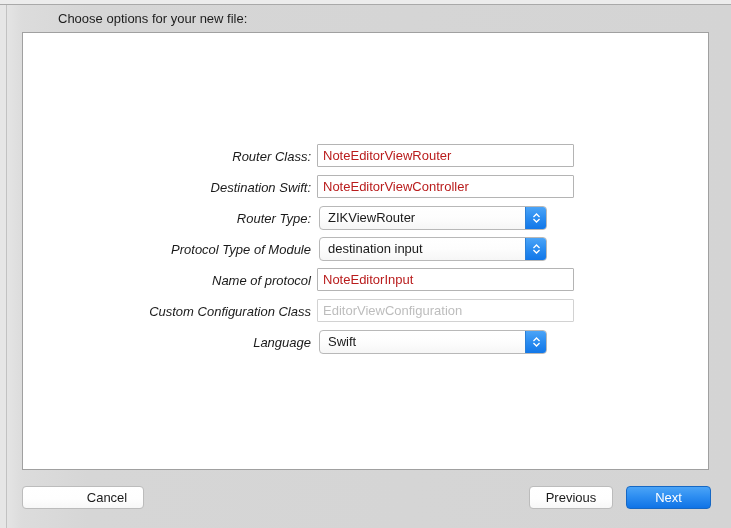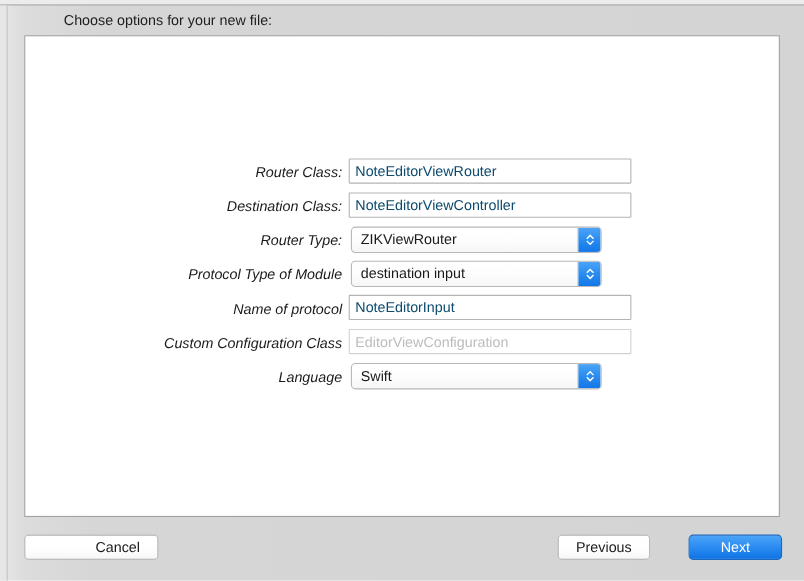--- a/index.html
+++ b/index.html
@@ -98,21 +98,21 @@
     height: 23px;
     box-sizing: border-box;
     border: 1px solid #b4b4b4;
     background: #ffffff;
     border-radius: 1px;
   }
   .textfield .value {
     position: absolute;
     left: 5px; top: 3px;
     font-size: 13px;
-    color: #0c4a6e;
+    color: #b91c1c;
     white-space: nowrap;
   }
   .textfield.placeholder {
     border-color: #d2d2d2;
     padding-left: 36px;
   }
   .textfield.placeholder .value {
     color: #bdbdbd;
   }
 
@@ -166,21 +166,21 @@
     background: linear-gradient(to bottom, #ffffff 0%, #fefefe 55%, #f7f7f7 100%);
     border: 1px solid #bcbcbc;
     color: #1a1a1a;
   }
   .btn-default {
     background: linear-gradient(to bottom, #4ba4f7 0%, #2e8ef1 45%, #0f73e6 100%);
     border: 1px solid #1668c4;
     color: #ffffff;
   }
   #cancel-button { left: 22px;  top: 486px; width: 122px; padding-left: 48px; }
-  #previous-button { left: 507px; top: 486px; width: 84px; }
+  #previous-button { left: 529px; top: 486px; width: 84px; }
   #next-button { left: 626px; top: 486px; width: 85px; }
 </style>
 </head>
 <body>
 
 <div class="window">
 
   <div class="titlebar-edge"></div>
   <div class="titlebar-line"></div>
   <div class="window-left-fill"></div>
@@ -190,21 +190,21 @@
 
   <div class="panel">
     <div class="form" id="form-host">
         <div class="row">
           <div class="row-label">Router Class:</div>
           <div class="textfield">
             <span class="value">NoteEditorViewRouter</span>
           </div>
         </div>
         <div class="row">
-          <div class="row-label">Destination Class:</div>
+          <div class="row-label">Destination Swift:</div>
           <div class="textfield">
             <span class="value">NoteEditorViewController</span>
           </div>
         </div>
         <div class="row">
           <div class="row-label">Router Type:</div>
           <div class="popup">
             <span class="value">ZIKViewRouter</span>
             <span class="stepper">
               <svg width="13" height="14" viewBox="0 0 13 14">

